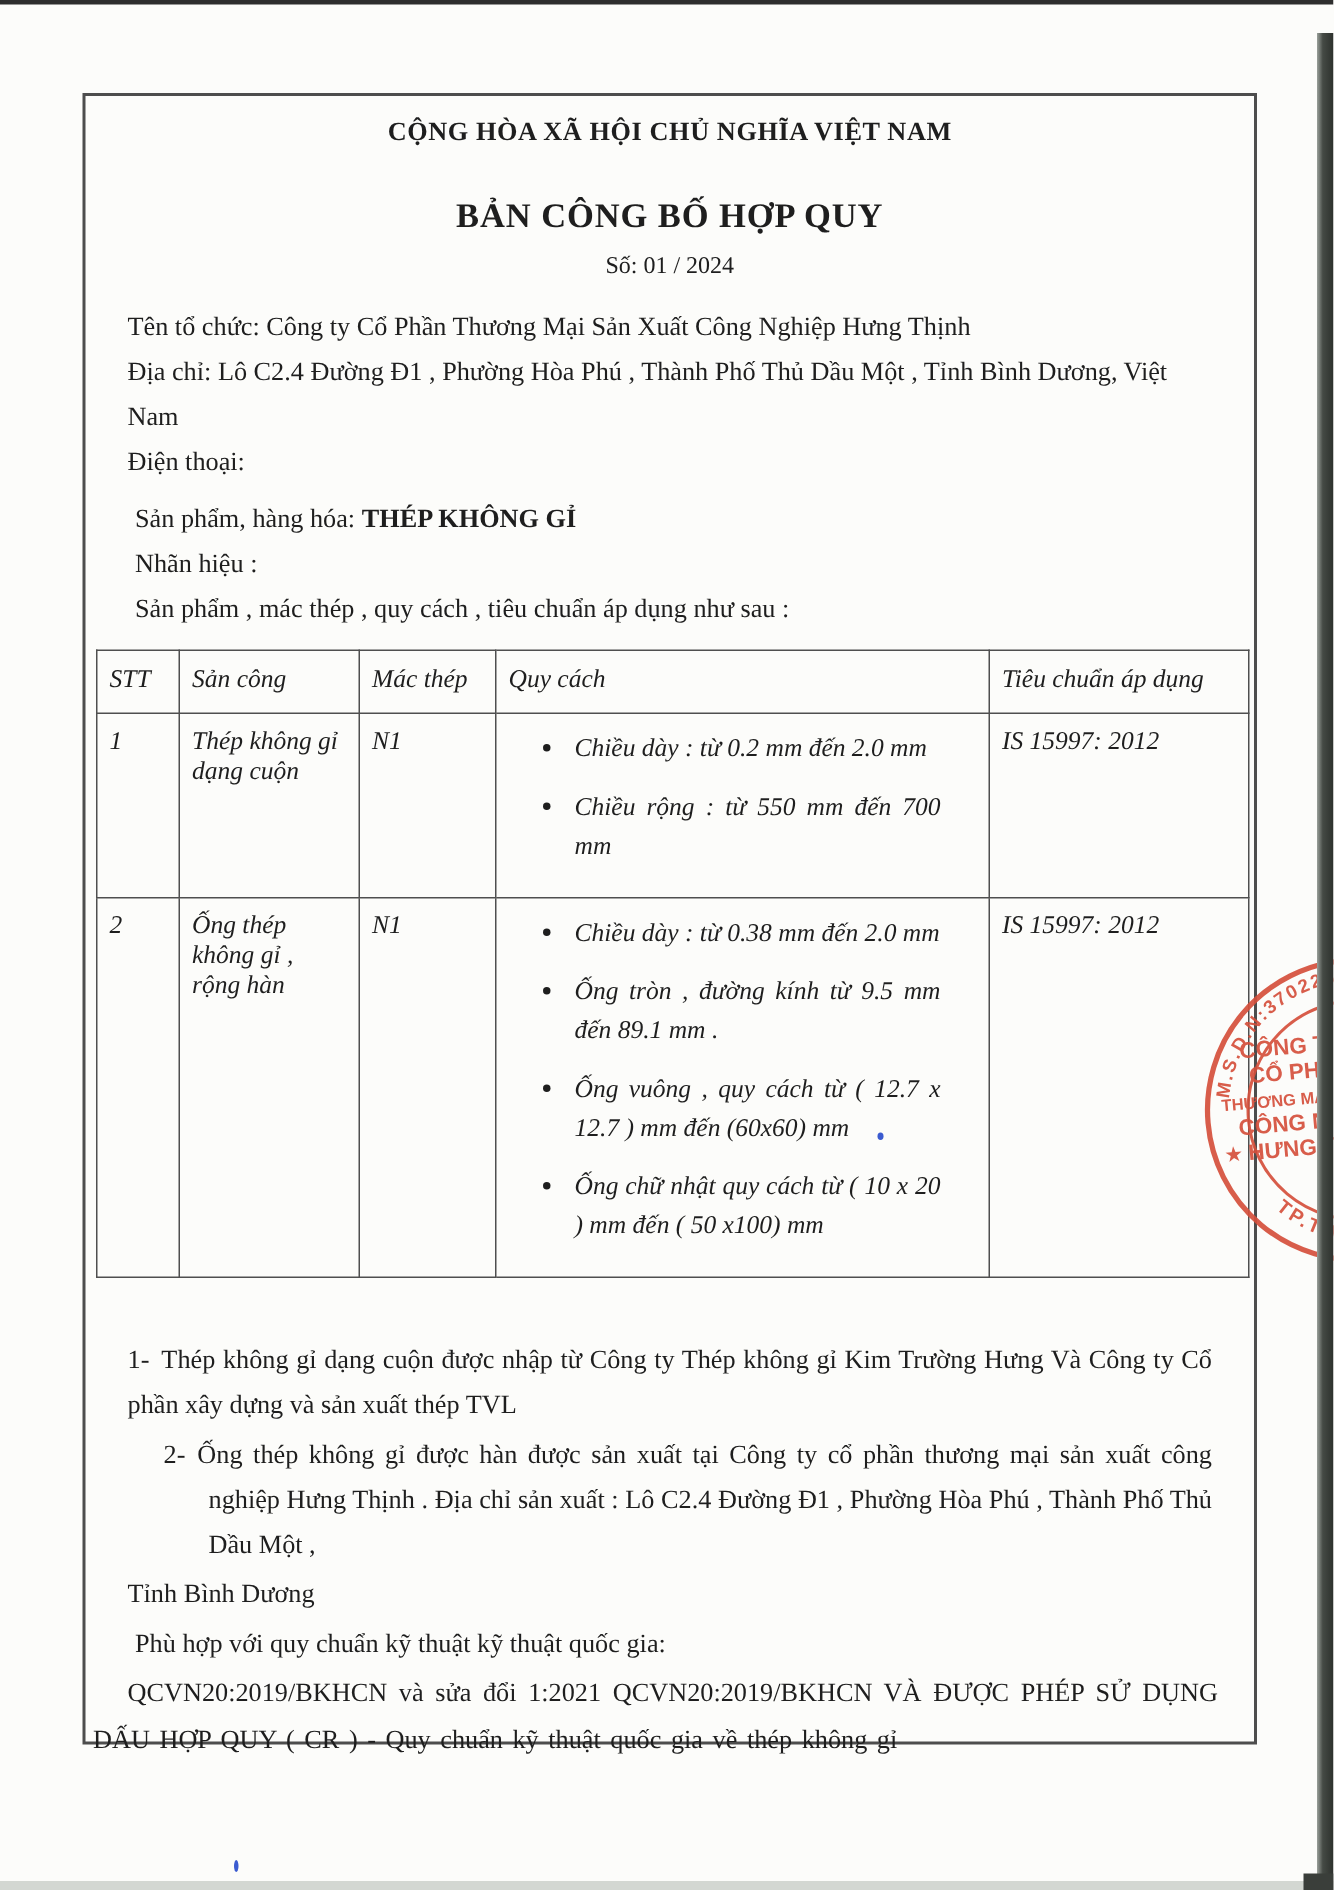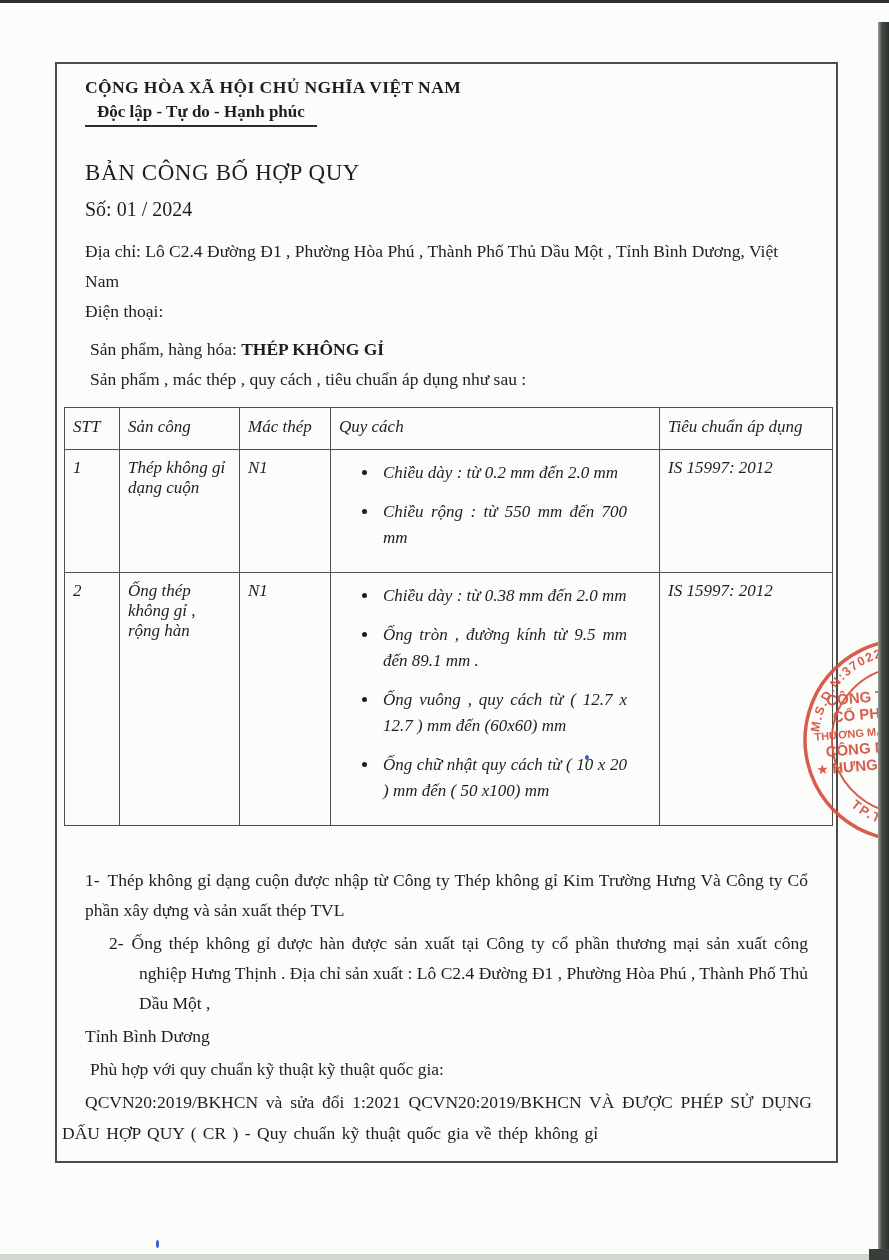--- a/index.html
+++ b/index.html
@@ -17,26 +17,26 @@
   .corner-block{position:absolute;right:0;bottom:0;width:20px;height:11px;background:#3a3e3a;z-index:31;}
   .speck{position:absolute;background:#3b5bd0;border-radius:50%;z-index:5;}
 
   
   .doc-frame{
     position:absolute;left:55px;top:62px;width:783px;height:1101px;
     border:2px solid #4d4d4d;box-sizing:border-box;
     padding:13px 28px 0 28px;background:transparent;
   }
 
-  .center{text-align:left;}
+  .center{text-align:center;}
   .nat-line1{font-size:17.5px;font-weight:bold;letter-spacing:.4px;}
   .nat-line2{margin-top:4px;font-size:17px;font-weight:bold;}
   .nat-line2 span{display:inline-block;border-bottom:2px solid #2b2b2b;padding:0 12px 3px 12px;}
-  .doc-title{margin-top:33px;font-size:23px;font-weight:normal;letter-spacing:.6px;}
-  .doc-number{margin-top:12px;font-size:20px;}
+  .doc-title{margin-top:33px;font-size:23px;font-weight:bold;letter-spacing:.6px;}
+  .doc-number{margin-top:12px;font-size:16px;}
 
   .body-text{font-size:17.5px;line-height:30px;}
   .block{margin-top:15px;}
   p{margin:0;}
   .p-indent{padding-left:5px;}
   b{font-weight:bold;}
 
   
   table.spec{
     border-collapse:collapse;margin-top:13px;margin-left:-21px;
@@ -77,34 +77,33 @@
 <div class="top-strip"></div>
 <div class="right-strip"></div>
 <div class="bottom-strip"></div>
 <div class="corner-block"></div>
 <div class="speck" style="left:585px;top:755px;width:4px;height:5px;"></div>
 <div class="speck" style="left:156px;top:1240px;width:3px;height:8px;"></div>
 
 <div class="doc-frame">
 
   <div class="center nat-line1">CỘNG HÒA XÃ HỘI CHỦ NGHĨA VIỆT NAM</div>
-  <div class="center nat-line2">
-    <span>Độc lập - Tự do - Hạnh phúc</span>
-  </div>
 
   <div class="center doc-title">BẢN CÔNG BỐ HỢP QUY</div>
   <div class="center doc-number">Số: 01 / 2024</div>
 
   <div class="body-text block">
+    <p>Tên tổ chức: Công ty Cổ Phần Thương Mại Sản Xuất Công Nghiệp Hưng Thịnh</p>
     <p>Địa chỉ: Lô C2.4 Đường Đ1 , Phường Hòa Phú , Thành Phố Thủ Dầu Một , Tỉnh Bình Dương, Việt Nam</p>
     <p>Điện thoại:</p>
   </div>
 
   <div class="body-text" style="margin-top:8px;">
     <p class="p-indent"><span>Sản phẩm, hàng hóa: </span><b>THÉP KHÔNG GỈ</b></p>
+    <p class="p-indent">Nhãn hiệu :</p>
     <p class="p-indent">Sản phẩm , mác thép , quy cách , tiêu chuẩn áp dụng như sau :</p>
   </div>
 
   <table class="spec">
     <colgroup>
       <col style="width:55px">
         <col style="width:120px">
         <col style="width:91px">
         <col style="width:329px">
         <col style="width:173px">

